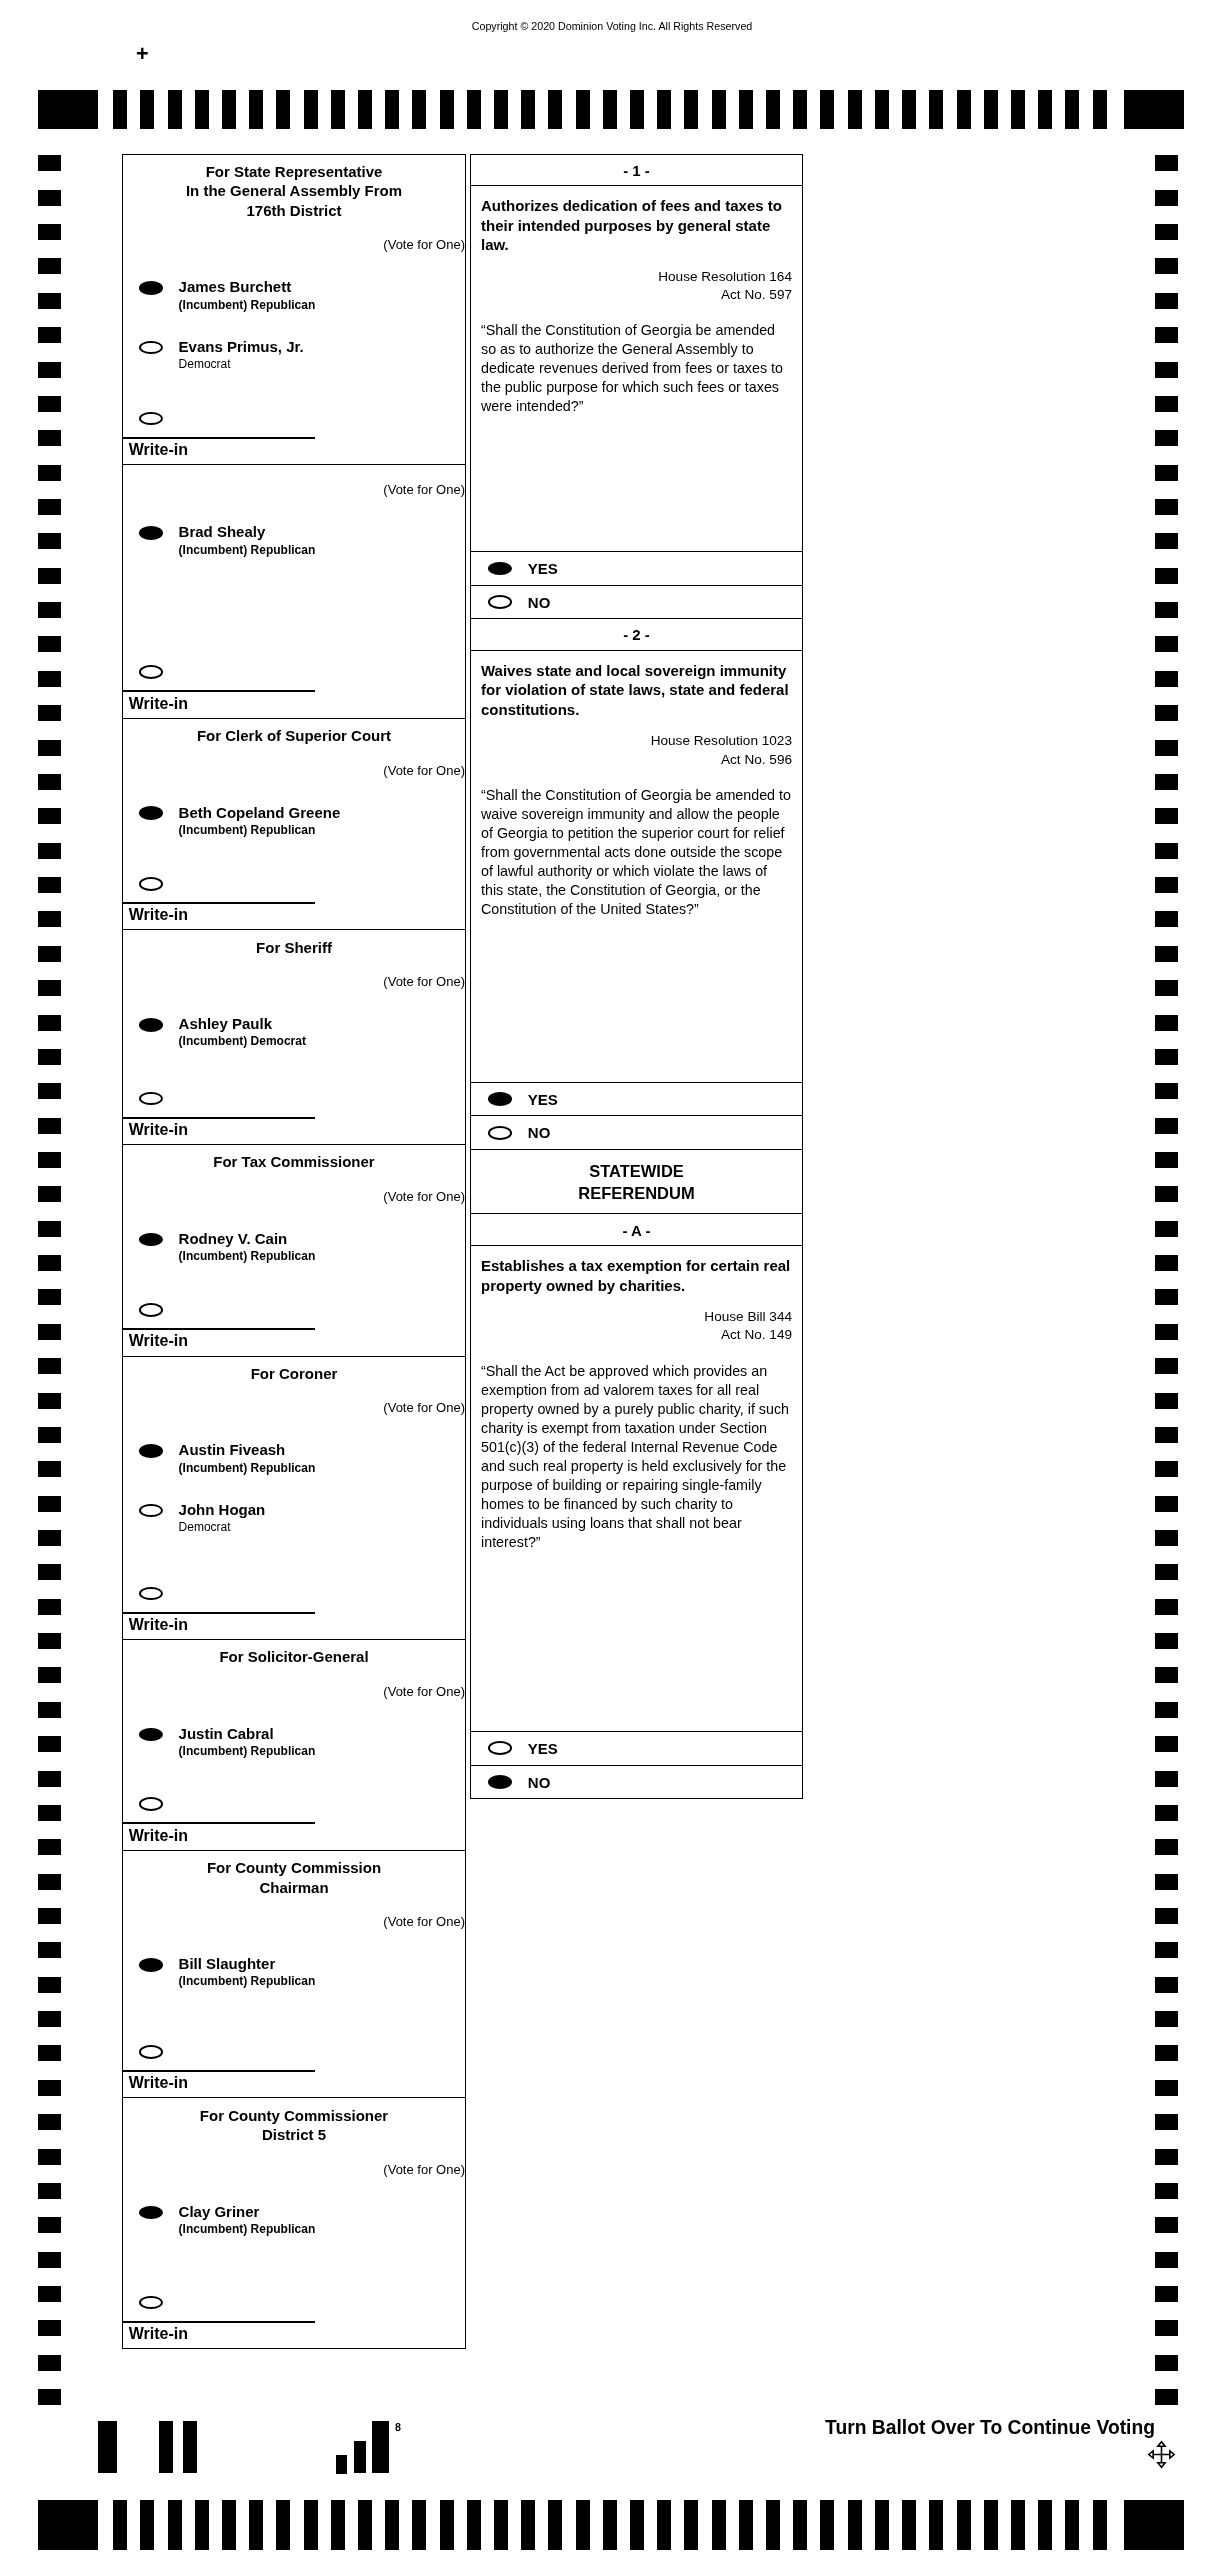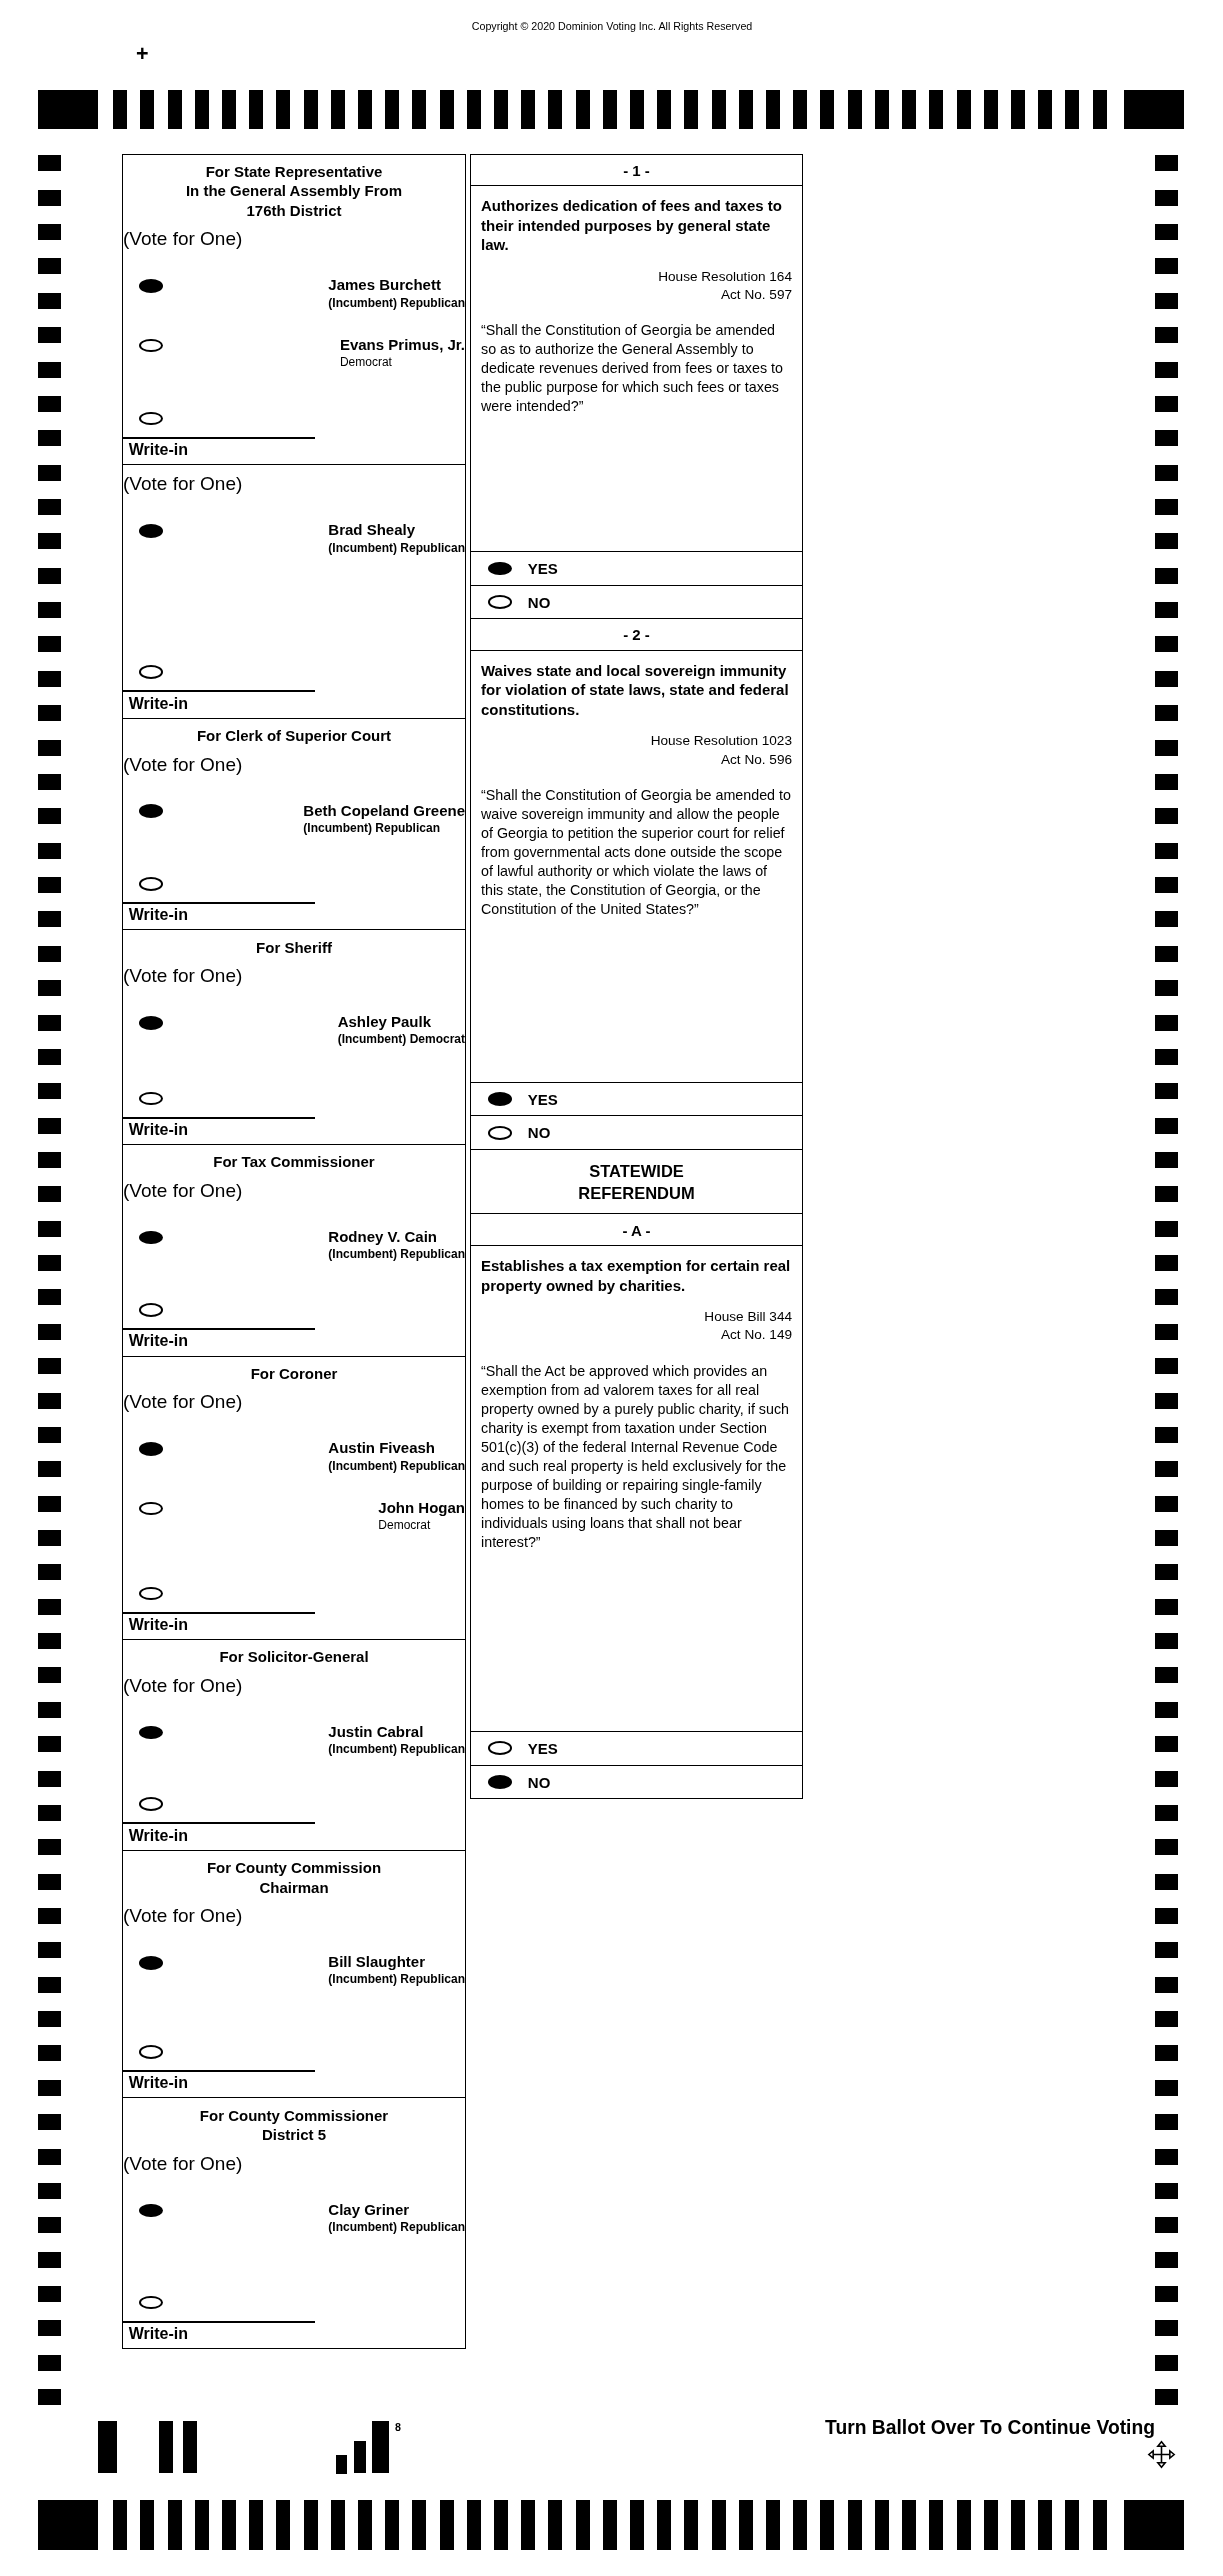--- a/index.html
+++ b/index.html
@@ -10,22 +10,22 @@
   }
   .copyright { position:absolute; top:20px; left:0; right:0; text-align:center; font-size:10.7px; }
   .plus { position:absolute; left:136px; top:42px; font-size:21.5px; font-weight:bold; }
 
   .tmark { position:absolute; background:#000; }
 
   
   .contests { position:absolute; left:122px; top:155px; width:344px; }
   .contest-box { border:1.4px solid #000; margin-top:-1.4px; display:flex; flex-direction:column; background:#fff; }
   .c-title { font-weight:bold; font-size:15px; text-align:center; white-space:pre-line; line-height:1.3; padding:7.2px 5.7px 0; }
-  .c-vote { text-align:left; font-size:19px; margin-top:8px; }
-  .cand { display:flex; align-items:flex-start; padding-left:15.8px; margin-top:26px;justify-content:space-between; }
+  .c-vote { text-align:right; font-size:13px; margin-top:17px; }
+  .cand { display:flex; align-items:flex-start; padding-left:15.8px; margin-top:26px; }
   .oval { display:inline-block; width:24px; height:13.6px; border:2.1px solid #000; border-radius:50%; flex:none; background:#fff; }
   .oval.filled { background:#000; }
   .cand .oval { margin-top:2.9px; }
   .cand-text { margin-left:15.8px; }
   .cand-name { font-weight:bold; font-size:15px; line-height:1.15; }
   .cand-detail { font-size:12px; margin-top:2.1px; }
   .cand-detail.bold { font-weight:bold; }
   .writein { margin-top:auto; }
   .writein .cand { margin-top:0; }
   .wi-line { border-top:2.1px solid #000; width:56%; margin-top:11.5px; }

